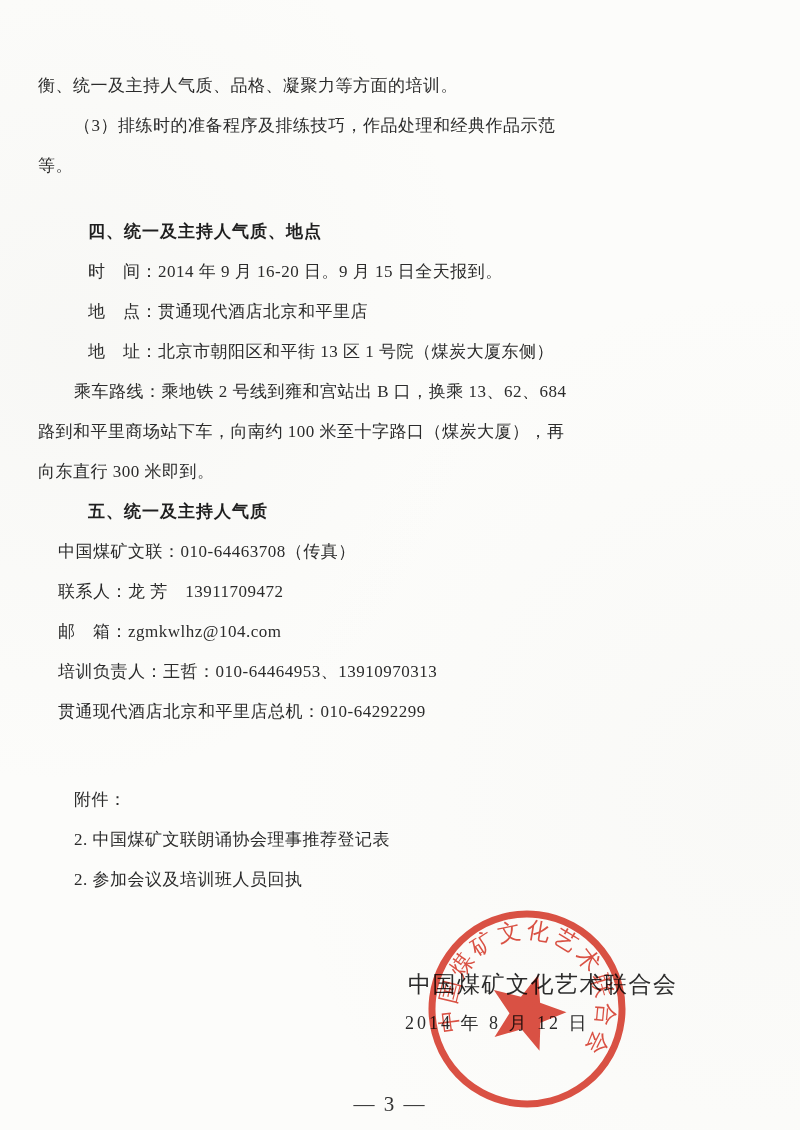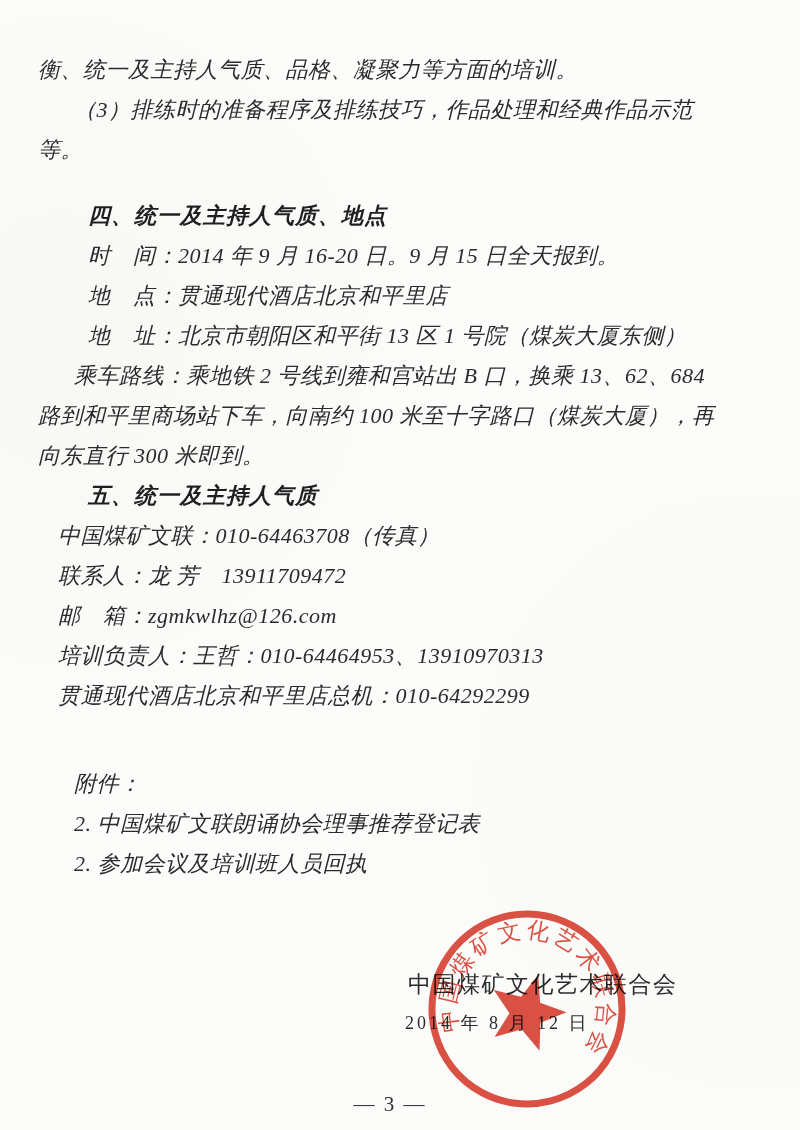--- a/index.html
+++ b/index.html
@@ -9,22 +9,22 @@
     margin:0 auto;
     background:#fcfcfa;
     background-image:
       radial-gradient(ellipse at 8% 30%, rgba(210,210,205,.10), transparent 40%),
       radial-gradient(ellipse at 95% 70%, rgba(215,215,210,.08), transparent 45%);
     overflow:hidden;
     font-family:"Liberation Serif","DejaVu Serif",serif;
     color:#2b2b2b;
   }
   .text-block{
-    position:absolute;left:38px;top:50px;width:728px;
-    font-size:22px;line-height:40px;letter-spacing:.5px;font-style:italic;
+    position:absolute;left:38px;top:66px;width:728px;
+    font-size:17px;line-height:40px;letter-spacing:.5px;
   }
   .text-block p{margin:0;}
   .ind-lg{text-indent:50px;}
   .ind-md{text-indent:36px;}
   .ind-sm{text-indent:20px;}
   .head{
     font-weight:700;
     font-family:"Liberation Sans","DejaVu Sans",sans-serif;
     color:#1f1f1f;letter-spacing:1px;
   }
@@ -61,21 +61,21 @@
     <p class="head ind-lg mt-26">四、统一及主持人气质、地点</p>
     <p class="ind-lg">时　间：2014 年 9 月 16-20 日。9 月 15 日全天报到。</p>
     <p class="ind-lg">地　点：贯通现代酒店北京和平里店</p>
     <p class="ind-lg">地　址：北京市朝阳区和平街 13 区 1 号院（煤炭大厦东侧）</p>
     <p class="ind-md">乘车路线：乘地铁 2 号线到雍和宫站出 B 口，换乘 13、62、684</p>
     <p>路到和平里商场站下车，向南约 100 米至十字路口（煤炭大厦），再</p>
     <p>向东直行 300 米即到。</p>
     <p class="head ind-lg">五、统一及主持人气质</p>
     <p class="ind-sm">中国煤矿文联：010-64463708（传真）</p>
     <p class="ind-sm">联系人：龙 芳　13911709472</p>
-    <p class="ind-sm">邮　箱：zgmkwlhz@126.com</p>
+    <p class="ind-sm">邮　箱：zgmkwlhz@104.com</p>
     <p class="ind-sm">培训负责人：王哲：010-64464953、13910970313</p>
     <p class="ind-sm">贯通现代酒店北京和平里店总机：010-64292299</p>
     <p class="ind-md mt-48">附件：</p>
     <p class="ind-md">2. 中国煤矿文联朗诵协会理事推荐登记表</p>
     <p class="ind-md">2. 参加会议及培训班人员回执</p>
   </div>
 
   <div class="sign-org">中国煤矿文化艺术联合会</div>
   <div class="sign-date">2014 年 8 月 12 日</div>
 

